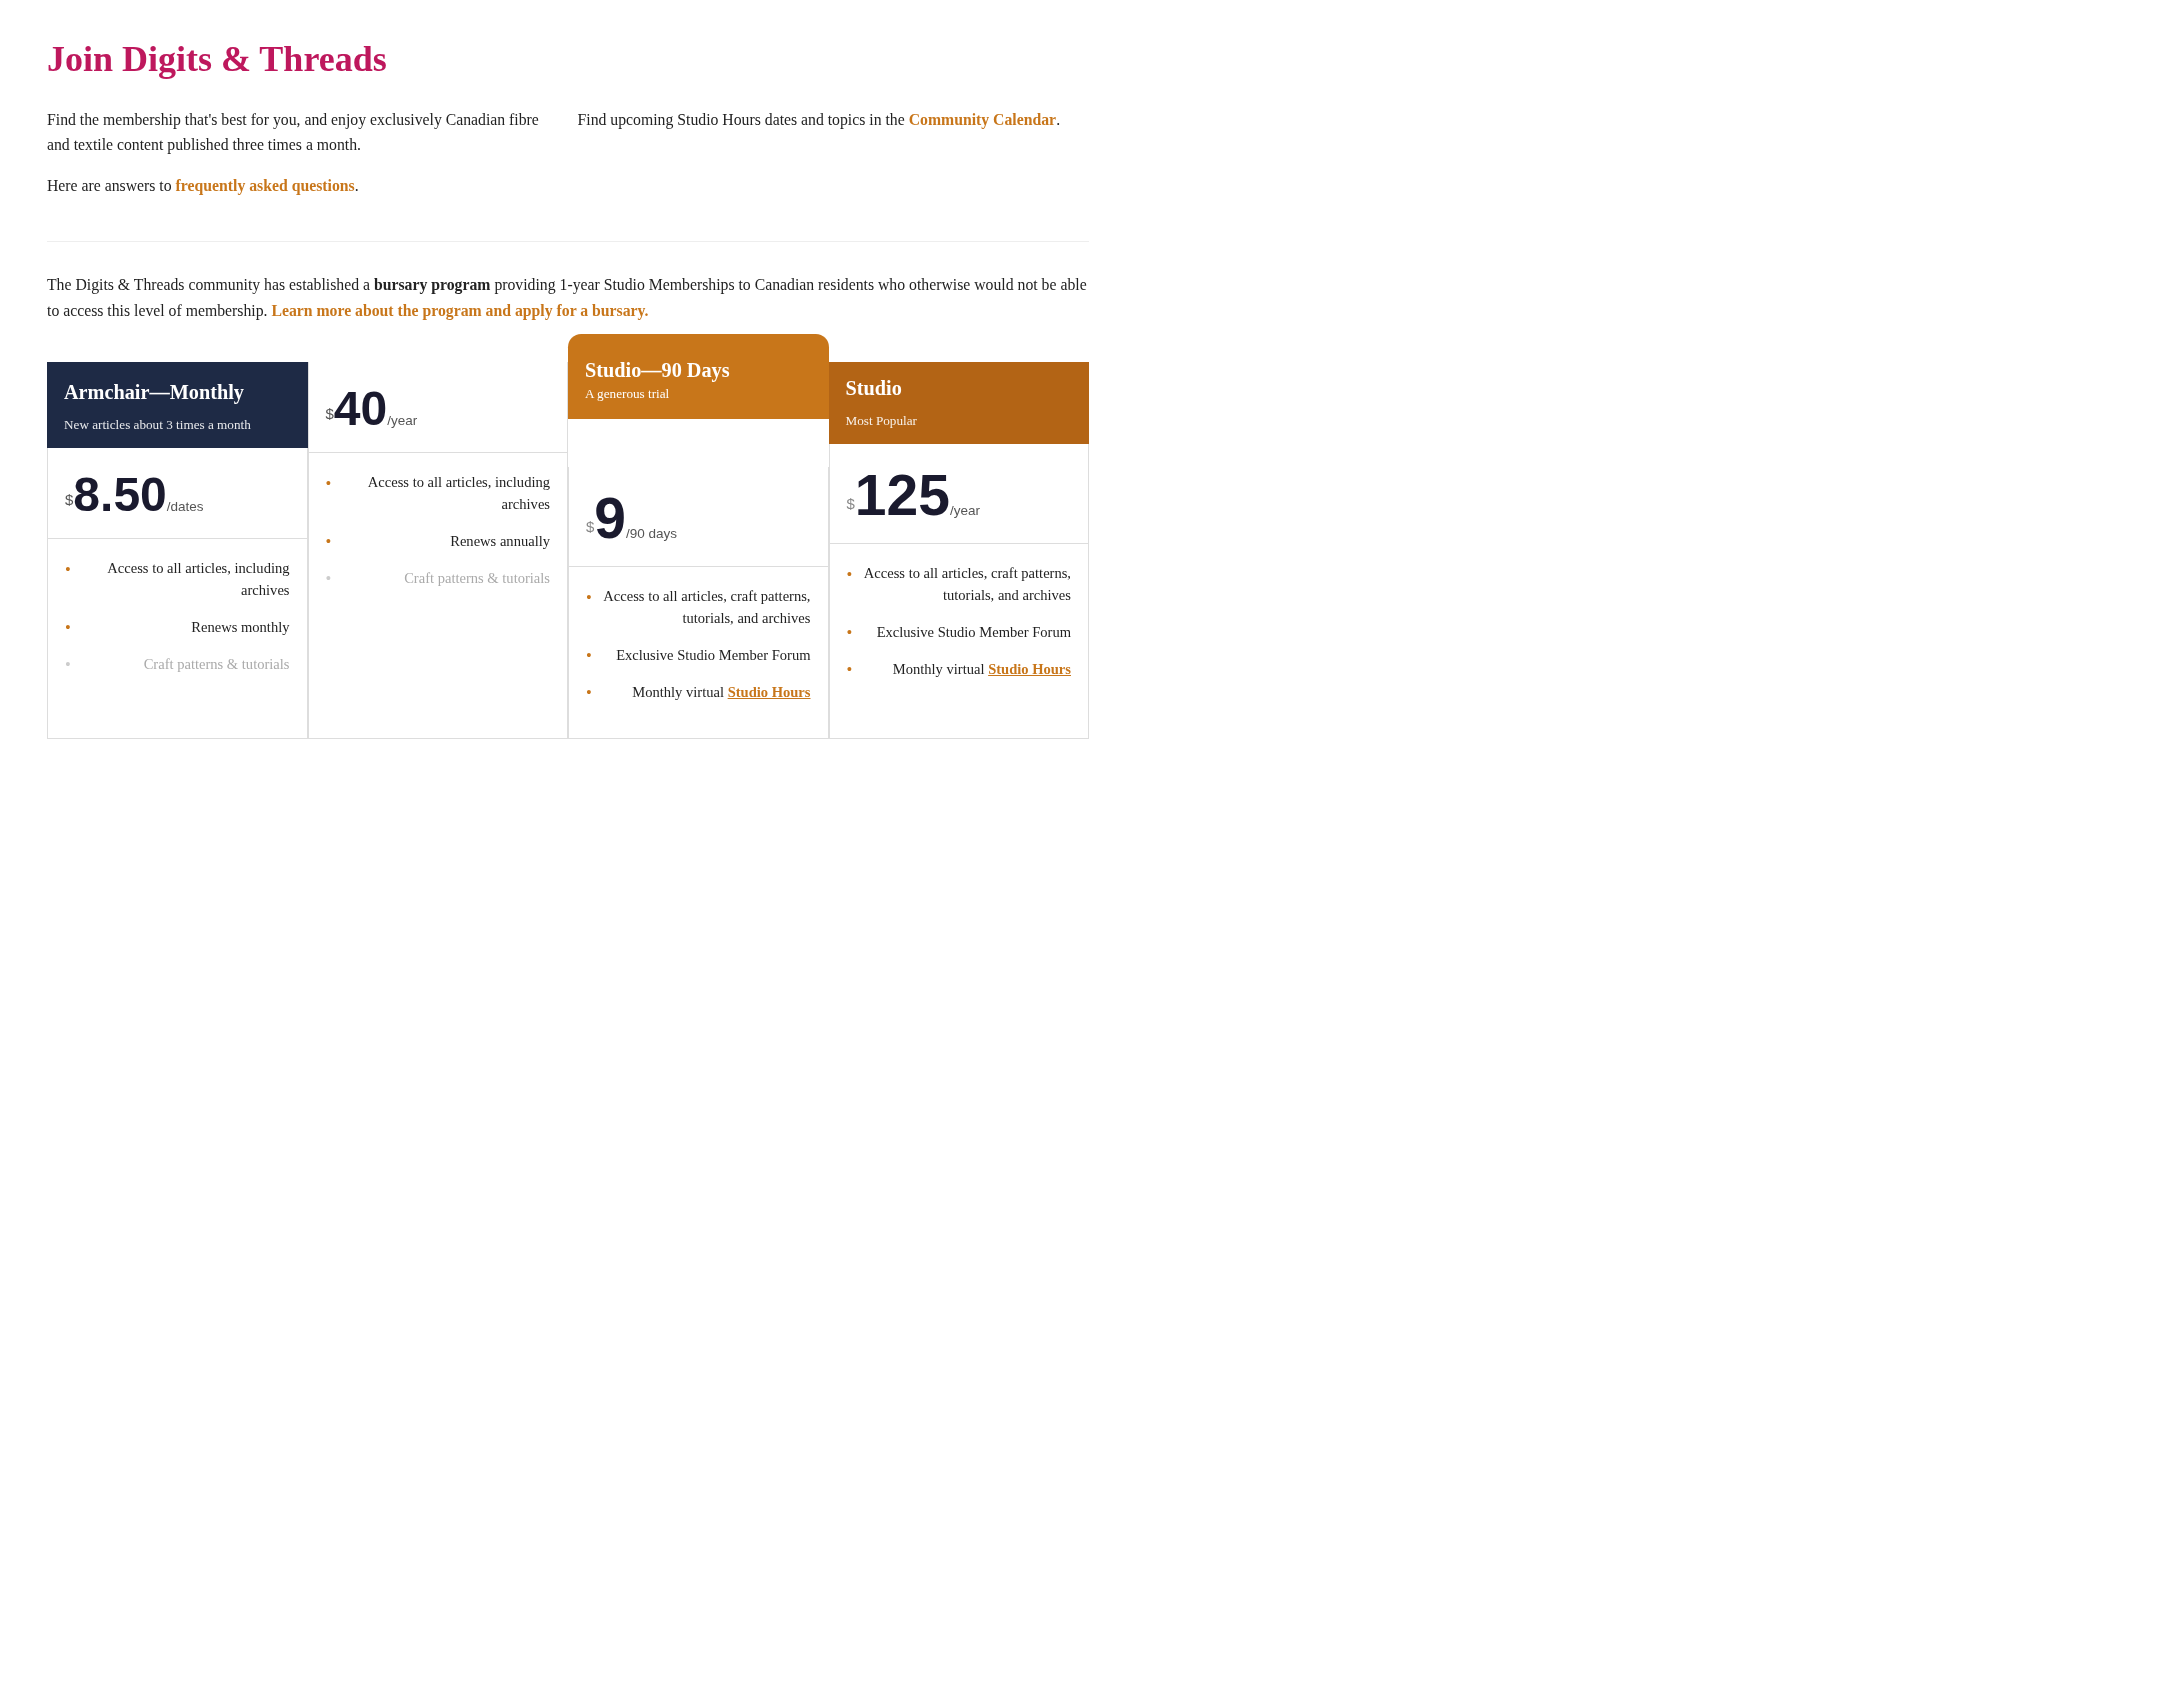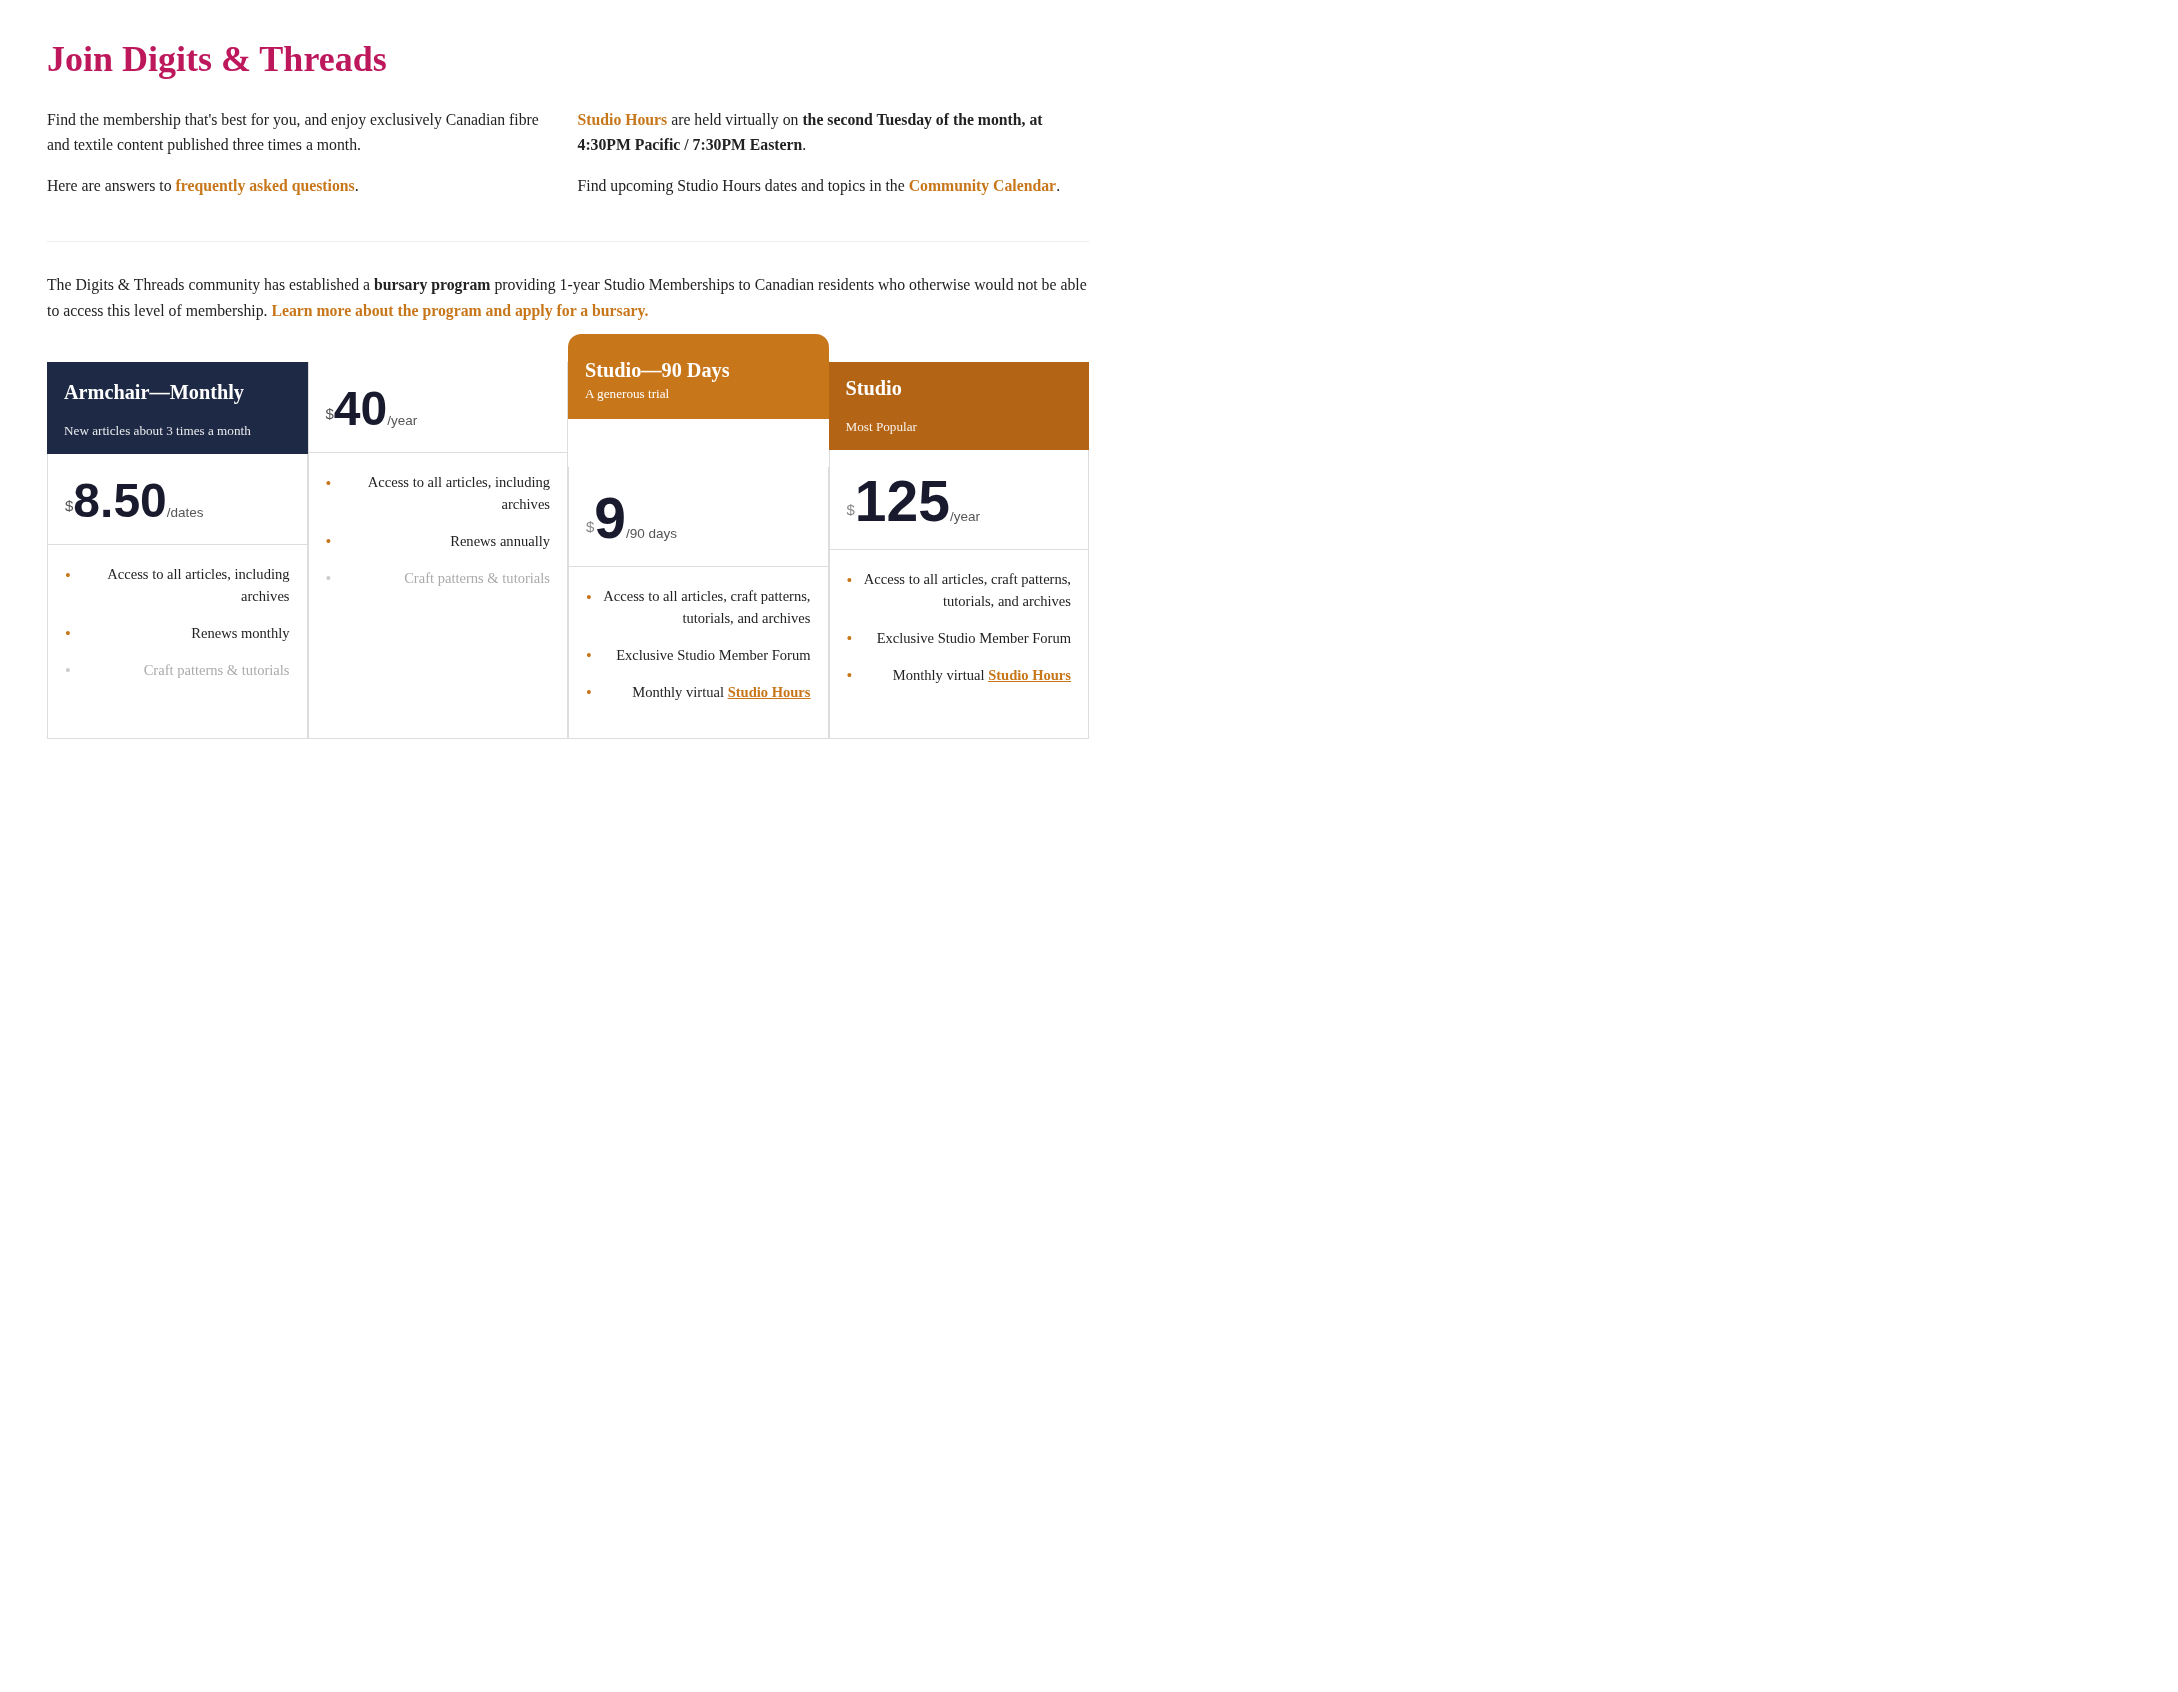--- a/index.html
+++ b/index.html
@@ -78,21 +78,21 @@
     .plan-header.dark-orange-bg {
       background: #b36415;
       color: #fff;
     }
     .plan-title {
       font-size: 1.35rem;
       font-weight: 800;
     }
     .plan-subtitle {
       font-size: 0.88rem;
-      margin-top: 19px;
+      margin-top: 13px;
       opacity: 0.9;
     }
     .plan-trial-label {
       font-size: 0.88rem;
       margin-top: 3.8px;
     }
 
     .plan-price-box {
       padding: 23px 17px 19px;
       border: 0.9px solid #ddd;
@@ -184,23 +184,20 @@
 
 <div class="intro-grid">
   <div class="intro-left">
     <p>Find the membership that's best for you, and enjoy exclusively Canadian fibre and textile content published three times a month.</p>
     <p>
       <span>Here are answers to </span><a class="link-orange" href="#">frequently asked questions</a><span>.</span>
     </p>
   </div>
   <div class="intro-right">
     <p>
-      <a class="link-orange" href="#">Studio Hours</a><span> are held virtually on </span><strong>the second Tuesday of the month, at 4:30PM Pacific / 7:30PM Eastern</strong><span>.</span>
-    </p>
-    <p>
       <span>Find upcoming Studio Hours dates and topics in the </span><a class="link-orange" href="#">Community Calendar</a><span>.</span>
     </p>
   </div>
 </div>
 
 <hr class="divider">
 
 <p class="bursary-section">
   <span>The Digits &amp; Threads community has established a </span><strong>bursary program</strong><span> providing 1-year Studio Memberships to Canadian residents who otherwise would not be able to access this level of membership. </span><a href="#">Learn more about the program and apply for a bursary.</a>
 </p>

